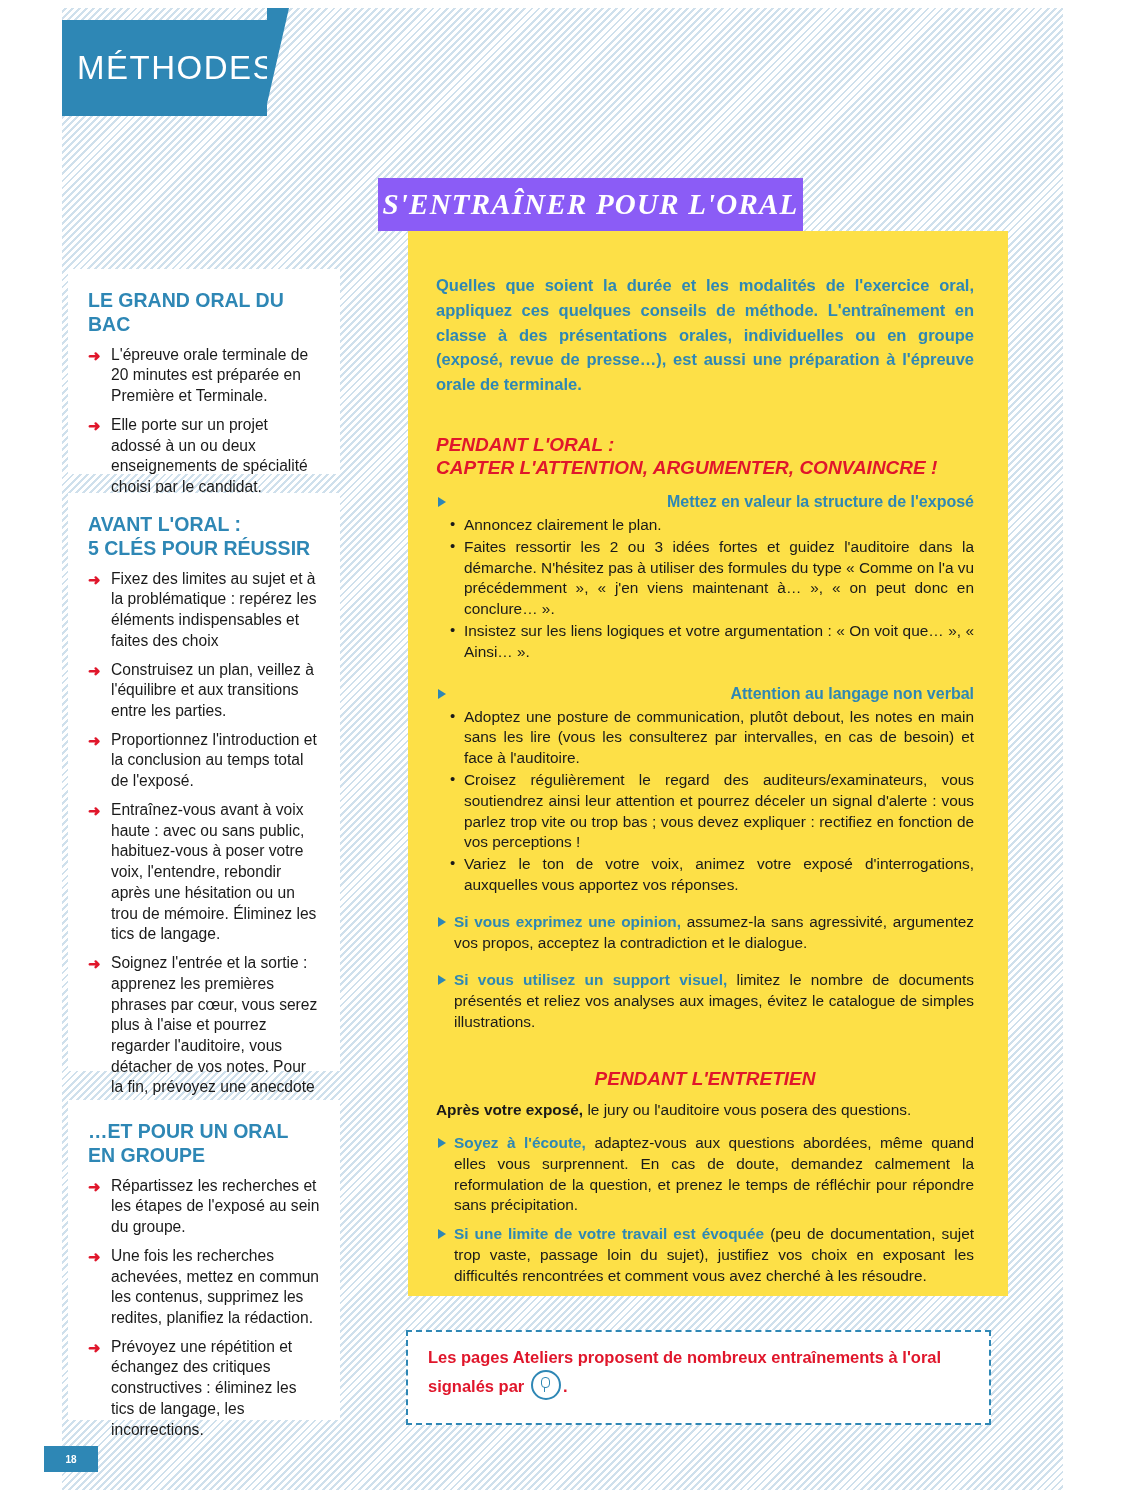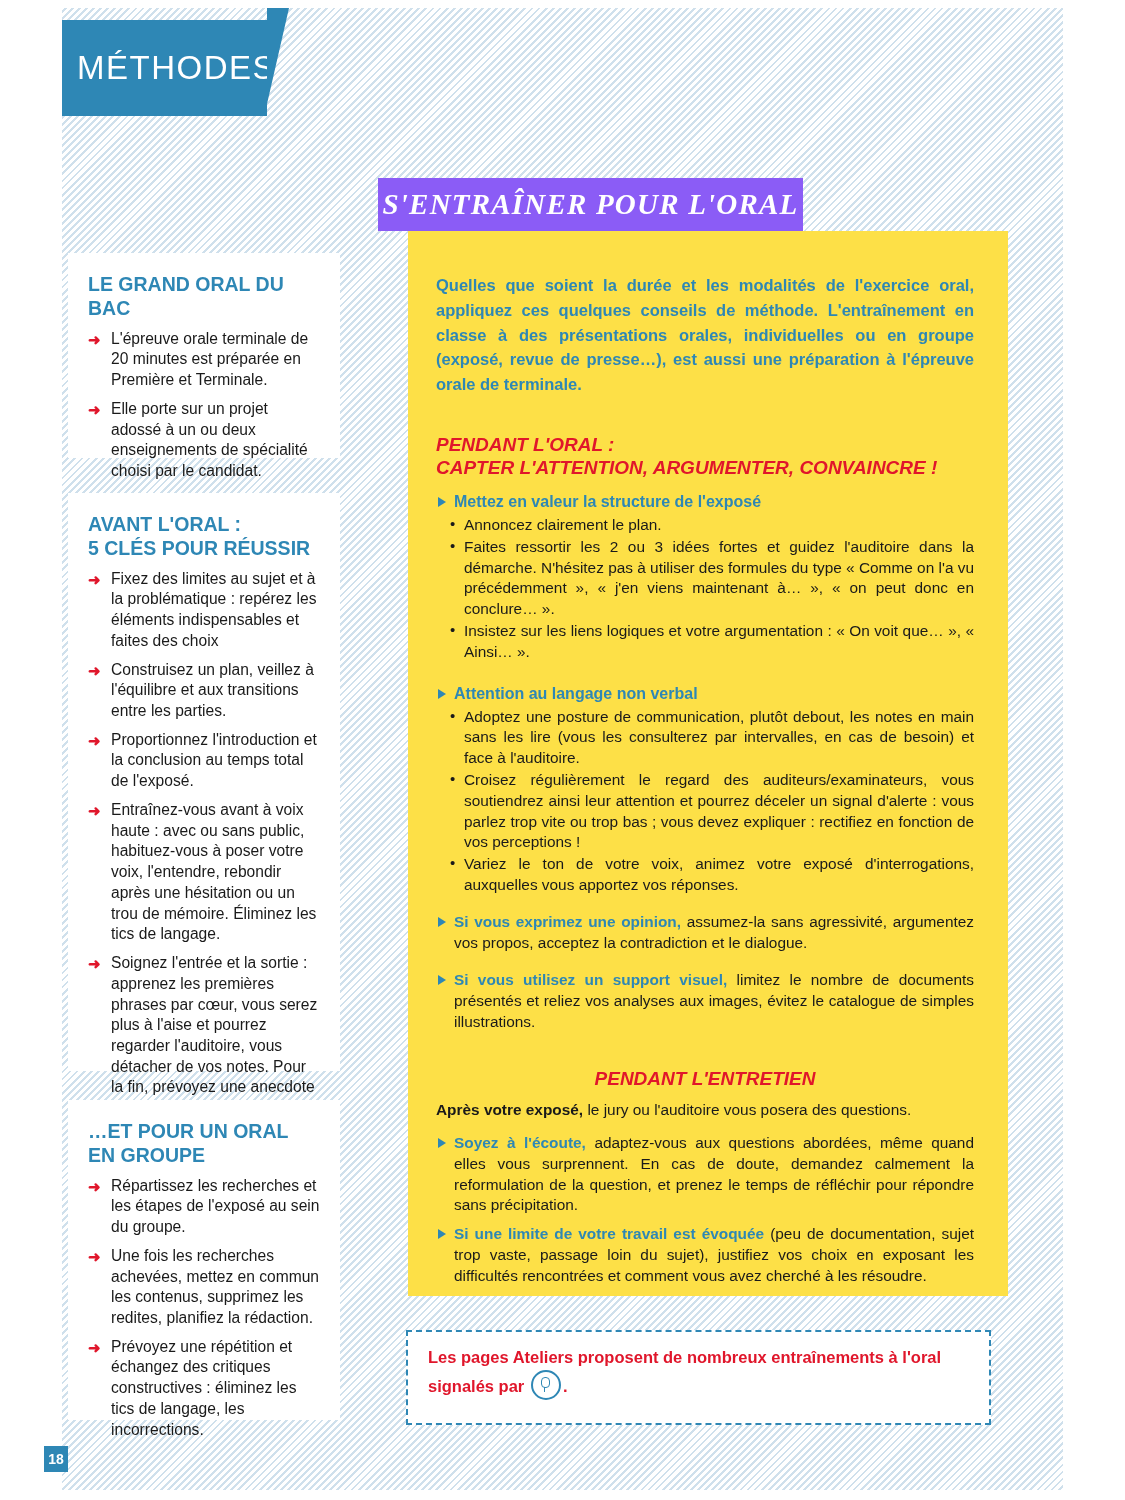--- a/index.html
+++ b/index.html
@@ -132,20 +132,21 @@
     font-family: "Liberation Sans", sans-serif;
     font-style: italic;
   }
   .sub-blue {
     color: #2e87b5;
     font-weight: bold;
     font-size: 16px;
     margin: 14px 0 4px 0;
     padding-left: 18px;
     position: relative;
+    text-align: right;
   }
   .sub-blue .tri {
     position: absolute;
     left: 2px;
     top: 4px;
     width: 0; height: 0;
     border-left: 8px solid #2e87b5;
     border-top: 5.5px solid transparent;
     border-bottom: 5.5px solid transparent;
   }
@@ -230,21 +231,21 @@
   }
   ul.arrows li .arr {
     position: absolute;
     left: 0;
     top: 1px;
     color: #e0162b;
     font-size: 15px;
     font-weight: bold;
   }
 
-  #box-grand-oral { top: 253px; width: 272px; height: 205px; }
+  #box-grand-oral { top: 269px; width: 272px; height: 205px; }
   #box-avant-oral { top: 493px; width: 272px; height: 578px; }
   #box-groupe     { top: 1100px; width: 272px; height: 320px; }
 
   
   .note {
     position: absolute;
     left: 406px;
     top: 1330px;
     width: 585px;
     height: 95px;
@@ -283,25 +284,25 @@
     left: 11px; top: 15px;
     width: 1.5px; height: 5px;
     background: #2e87b5;
   }
 
   
   .folio {
     position: absolute;
     left: 44px;
     bottom: 28px;
-    width: 24px;
+    width: 54px;
     height: 26px;
     background: #2e87b5;
     color: #ffffff;
-    font-size: 14px;
+    font-size: 10px;
     font-weight: bold;
     display: flex;
     align-items: center;
     justify-content: center;
   }
 </style>
 </head>
 <body>
 
 <div class="page-bg"></div>

